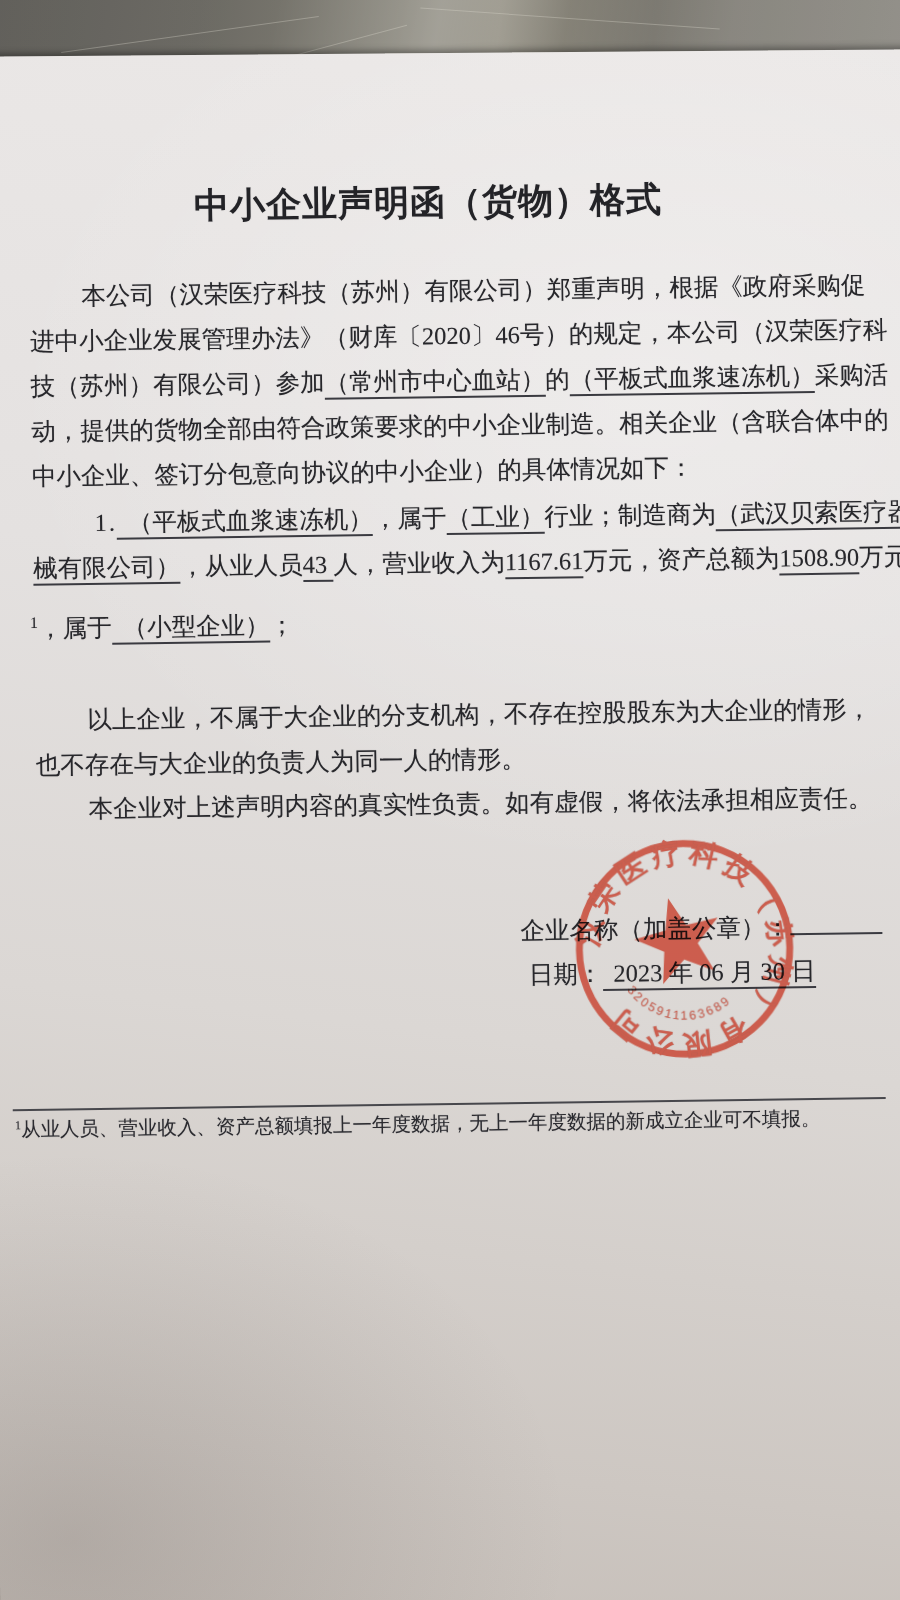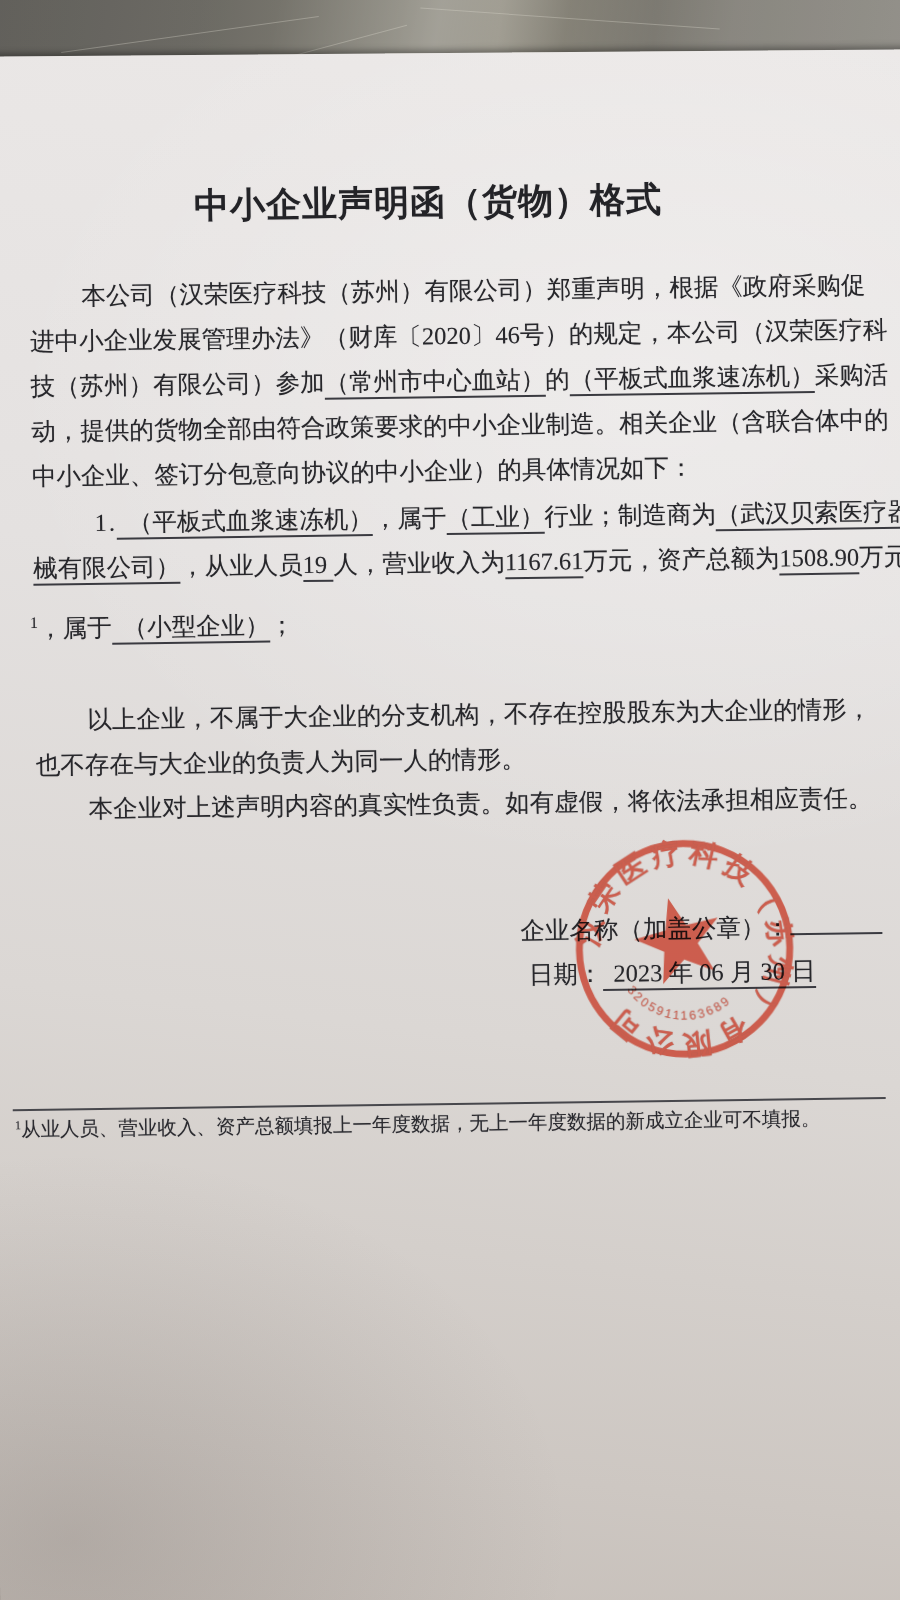--- a/index.html
+++ b/index.html
@@ -67,21 +67,21 @@
 
     <div class="doc-title">中小企业声明函（货物）格式</div>
 
     <div class="line" style="top:276px;left:82px;">本公司（汉荣医疗科技（苏州）有限公司）郑重声明，根据《政府采购促</div>
     <div class="line" style="top:321px;left:30px;">进中小企业发展管理办法》（财库〔2020〕46号）的规定，本公司（汉荣医疗科</div>
     <div class="line" style="top:366px;left:30px;"><span>技（苏州）有限公司）参加</span><span class="u">（常州市中心血站）</span><span>的</span><span class="u">（平板式血浆速冻机）</span><span>采购活</span></div>
     <div class="line" style="top:411px;left:30px;">动，提供的货物全部由符合政策要求的中小企业制造。相关企业（含联合体中的</div>
     <div class="line" style="top:456px;left:30px;">中小企业、签订分包意向协议的中小企业）的具体情况如下：</div>
 
     <div class="line" style="top:503px;left:92px;"><span class="num-label">1.</span><span class="u u-lead">（平板式血浆速冻机）</span><span>，属于</span><span class="u">（工业）</span><span>行业；制造商为</span><span class="u">（武汉贝索医疗器</span></div>
-    <div class="line" style="top:548px;left:30px;"><span class="u">械有限公司）</span><span>，从业人员</span><span class="u">19 </span><span>人，营业收入为</span><span class="u">1167.61</span><span>万元，资产总额为</span><span class="u">1508.90</span><span>万元</span></div>
+    <div class="line" style="top:548px;left:30px;"><span class="u">械有限公司）</span><span>，从业人员</span><span class="u">43 </span><span>人，营业收入为</span><span class="u">1167.61</span><span>万元，资产总额为</span><span class="u">1508.90</span><span>万元</span></div>
     <div class="line" style="top:602px;left:26px;"><sup class="fn">1</sup><span>，属于</span><span class="u u-lead">（小型企业）</span><span>；</span></div>
 
     <div class="line" style="top:700px;left:82px;">以上企业，不属于大企业的分支机构，不存在控股股东为大企业的情形，</div>
     <div class="line" style="top:745px;left:30px;">也不存在与大企业的负责人为同一人的情形。</div>
 
     <div class="line" style="top:789px;left:82px;">本企业对上述声明内容的真实性负责。如有虚假，将依法承担相应责任。</div>
 
     <div class="line" style="top:916px;left:512px;"><span>企业名称（加盖公章）：</span><span class="blank-line"></span></div>
     <div class="line" style="top:961px;left:520px;"><span>日期：</span><span class="u u-lead">2023 年 06 月 30 日</span></div>
 

